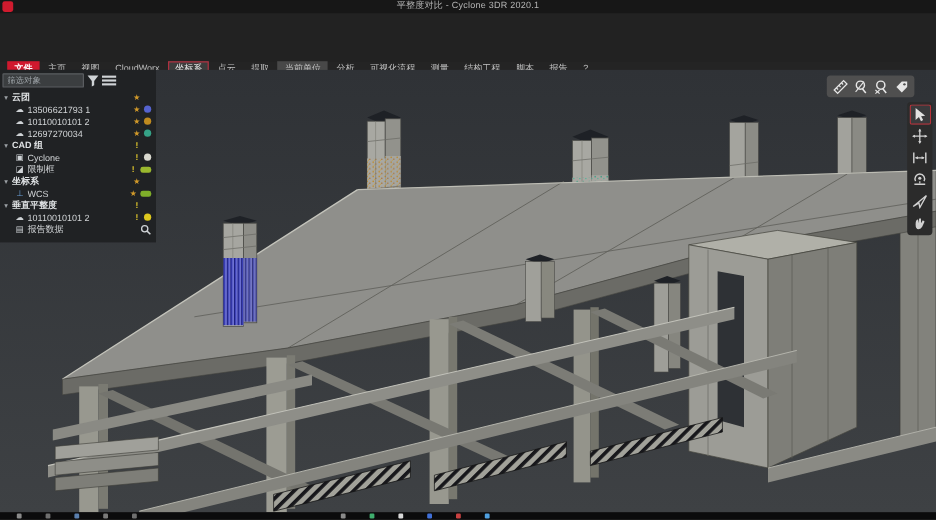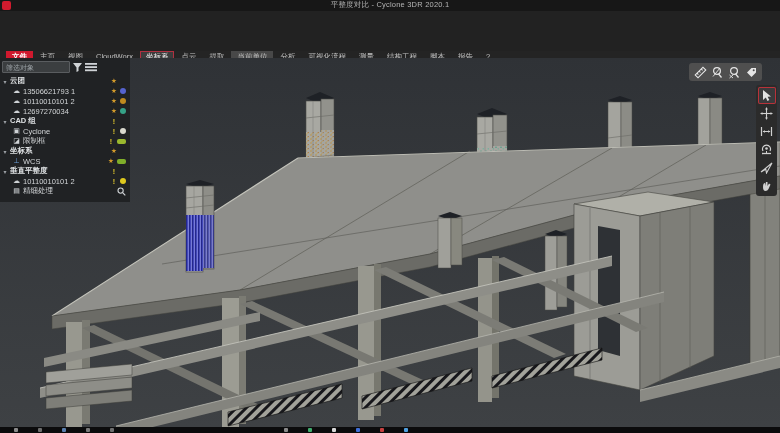--- a/index.html
+++ b/index.html
@@ -495,21 +495,21 @@
     </div>
     <div class="trow" style="padding-left:10px">
       <span class="ic">☁</span>
       <span class="lbl">10110010101 2</span>
         <span class="spacer"></span>
       <span class="badge-excl">!</span>
       <span class="chip" style="background:#ddc81e"></span>
     </div>
     <div class="trow" style="padding-left:10px">
       <span class="ic">▤</span>
-      <span class="lbl">精细处理</span>
+      <span class="lbl">报告数据</span>
         <span class="spacer"></span>
       <svg width="9" height="9" style="margin-right:2px">
         <circle cx="3.6" cy="3.6" r="2.6" fill="none" stroke="#cfd3d6" stroke-width="1.1"></circle>
         <line x1="5.6" y1="5.6" x2="8.3" y2="8.3" stroke="#cfd3d6" stroke-width="1.2"></line>
       </svg>
     </div>
   </div>
 
   <div class="ovtb">
     <div class="obtn">

